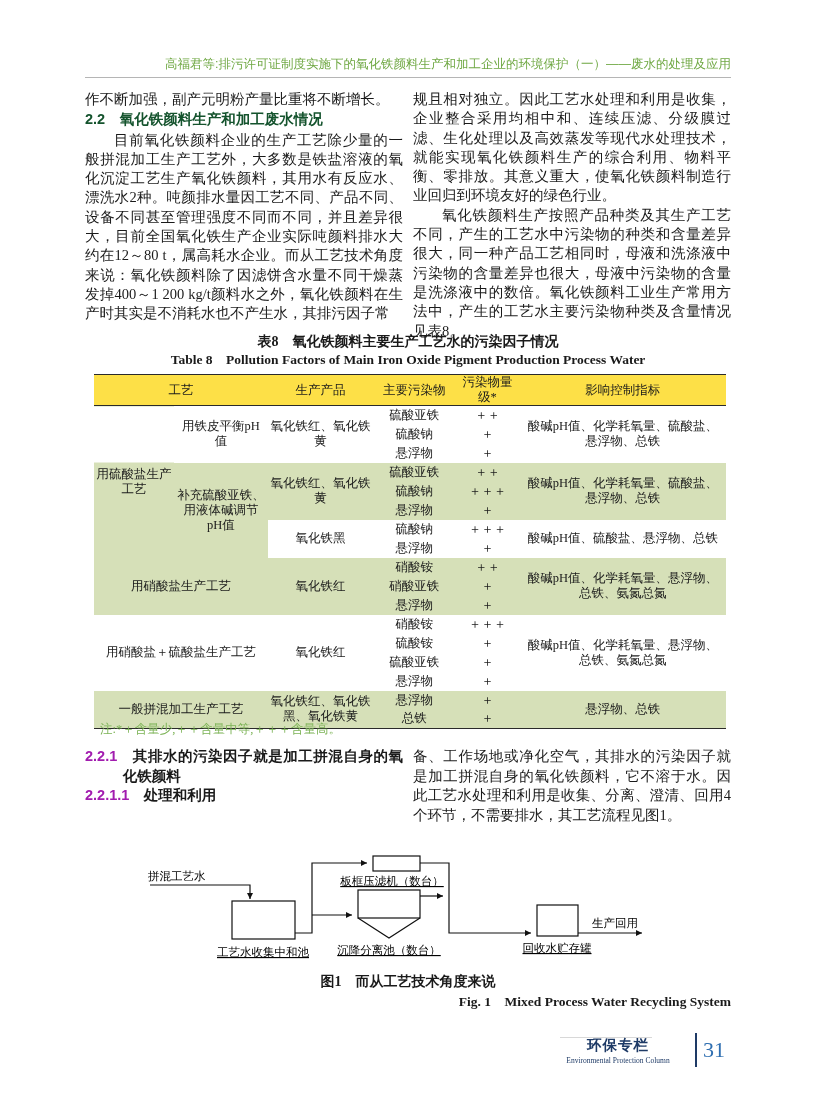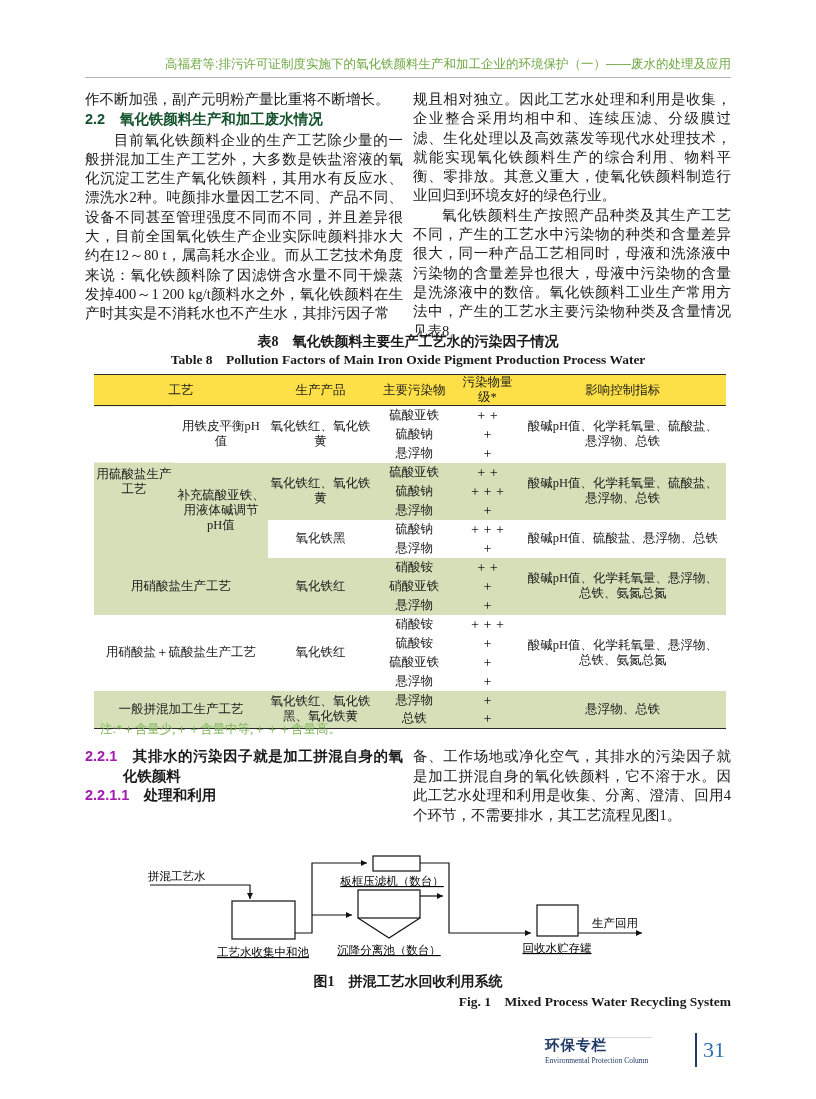--- a/index.html
+++ b/index.html
@@ -46,21 +46,21 @@
   .fig-wrap{position:absolute;left:140px;top:853px;width:600px;height:122px;}
   .fig-wrap svg{display:block;}
   .dg-label{font-size:11.5px;text-decoration:underline;}
   .dg-text{font-size:11.5px;}
   .fig-cap-zh{position:absolute;left:85px;top:973px;width:646px;text-align:center;
               font-weight:bold;font-size:14px;}
   .fig-cap-en{position:absolute;left:85px;top:993px;width:646px;text-align:right;
               font-weight:bold;font-size:13.5px;}
   
   .footer{position:absolute;left:545px;top:1033px;width:186px;display:flex;align-items:center;}
-  .footer-txt{flex:1;text-align:left;padding-right:4px;}
+  .footer-txt{flex:1;text-align:center;padding-right:4px;}
   .footer-zh{font-size:14.5px;font-weight:bold;color:#1e3a66;
              font-family:"Liberation Sans","DejaVu Sans",sans-serif;letter-spacing:1px;}
   .footer-en{font-size:7.5px;color:#1e3a66;margin-top:1px;}
   .footer-div{width:2px;height:34px;background:#1e3a66;}
   .footer-num{width:34px;text-align:center;font-size:22px;color:#2f6fb1;
               font-family:"Liberation Serif","DejaVu Serif",serif;}
   .footer-rule{position:absolute;left:560px;top:1037px;width:92px;border-top:1px solid #d8d8d8;}
 </style>
 </head>
 <body>
@@ -226,21 +226,21 @@
       <path d="M280,10 H309 V80 H391" fill="none" stroke="#111" stroke-width="1.2" marker-end="url(#arr)"></path>
       <path d="M280,43 H303" fill="none" stroke="#111" stroke-width="1.2" marker-end="url(#arr)"></path>
 
       <rect x="397" y="52" width="41" height="31" fill="#fff" stroke="#111" stroke-width="1.2"></rect>
       <text class="dg-label" x="417" y="99" text-anchor="middle">回收水贮存罐</text>
 
       <path d="M438,80 H502" fill="none" stroke="#111" stroke-width="1.2" marker-end="url(#arr)"></path>
       <text class="dg-text" x="452" y="74">生产回用</text>
     </svg>
   </div>
-  <div class="fig-cap-zh">图1　拼混工艺水回收利用系统</div>
+  <div class="fig-cap-zh">图1　而从工艺技术角度来说</div>
   <div class="fig-cap-en">Fig. 1　Mixed Process Water Recycling System</div>
 
   <div class="footer-rule"></div>
   <div class="footer">
     <div class="footer-txt">
       <div class="footer-zh">环保专栏</div>
       <div class="footer-en">Environmental Protection Column</div>
     </div>
     <div class="footer-div"></div>
     <div class="footer-num">31</div>

